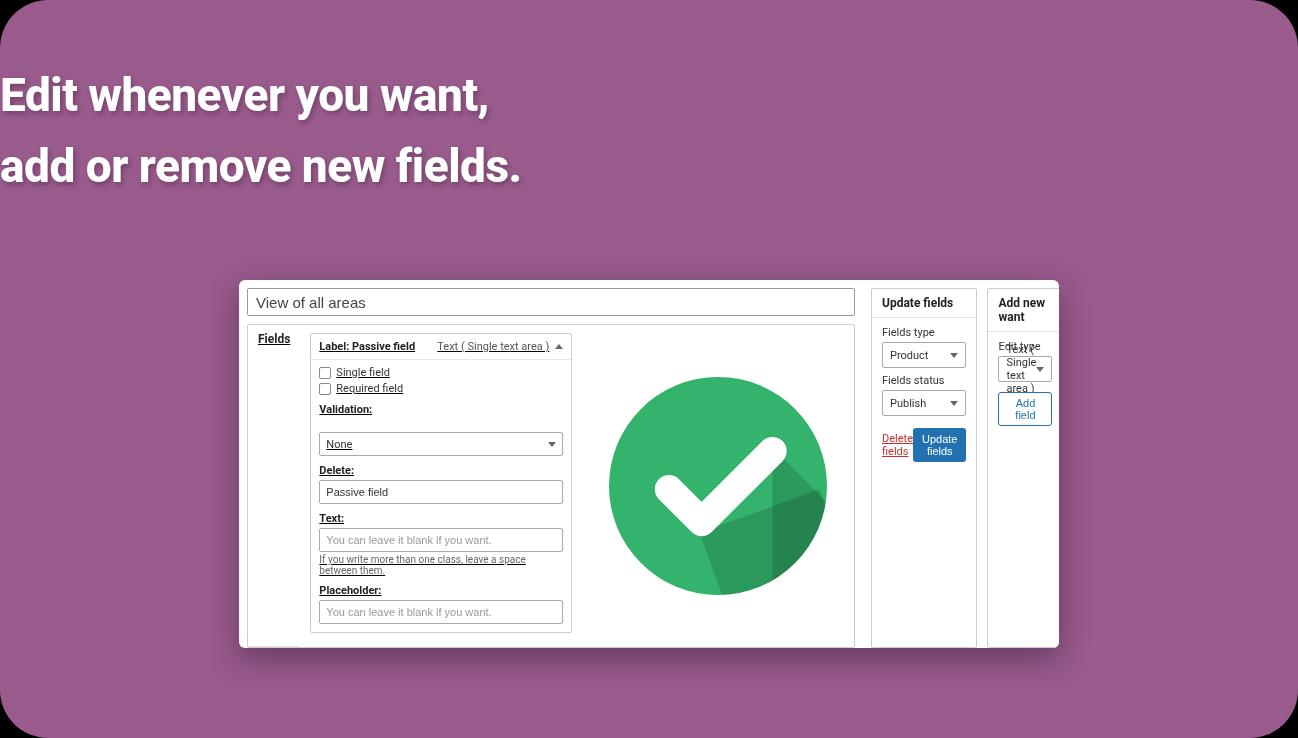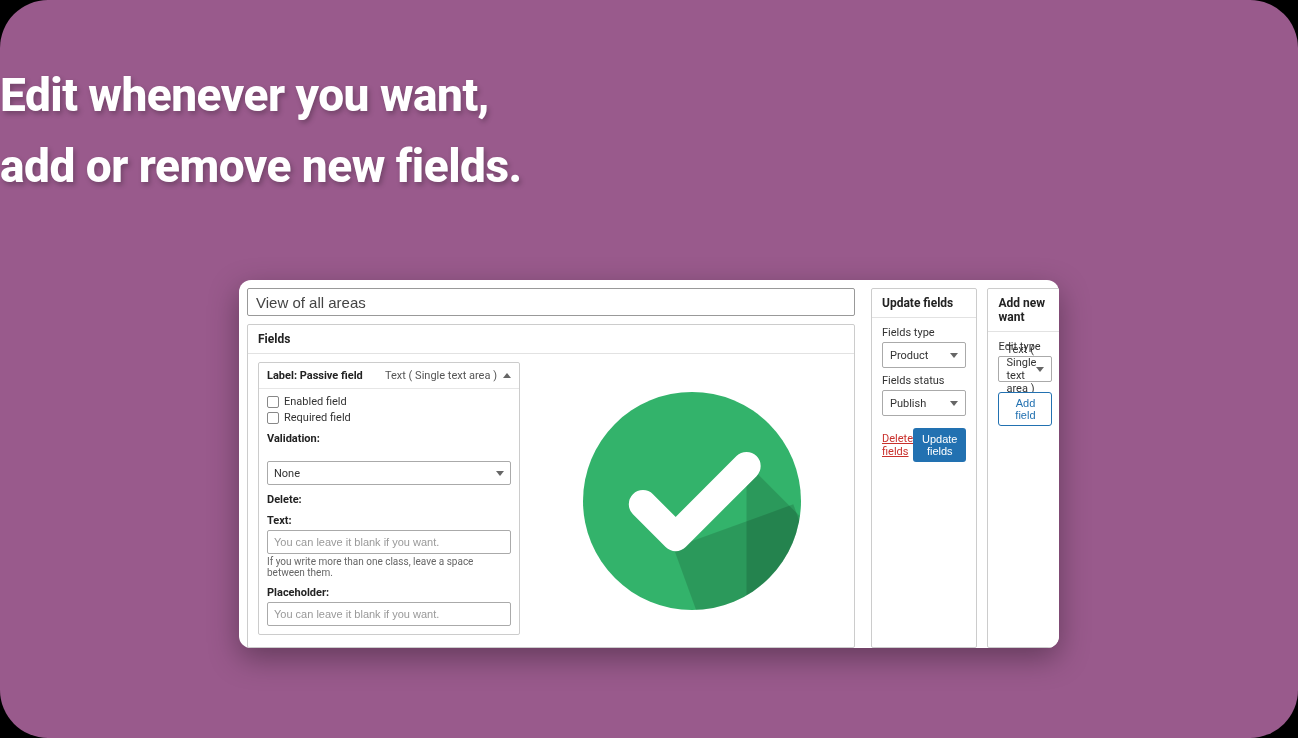--- a/index.html
+++ b/index.html
@@ -28,21 +28,21 @@
     letter-spacing: -0.5px;
   }
   .panel {
     position: absolute;
     top: 280px;
     left: 50%;
     transform: translateX(-50%);
     width: 820px;
     height: 368px;
     background: #fff;
-    border-radius: 12px;
+    border-radius: 6px;
     box-shadow: 0 10px 30px rgba(0,0,0,0.35);
     display: flex;
     overflow: hidden;
   }
   .left-col {
     flex: 1;
     padding: 8px 8px 0 8px;
     display: flex;
     flex-direction: column;
   }
@@ -255,49 +255,50 @@
     <div>Edit whenever you want,</div>
     <div>add or remove new fields.</div>
   </div>
 
   <div class="panel">
 
     <div class="left-col">
       <input class="title-input" value="View of all areas" style="">
 
       <div class="box fields-box">
-        <div style="display:flex;flex-direction:column;width:100%;overflow:hidden;">
+        <div style="display:flex;flex-direction:row;width:100%;overflow:hidden;text-decoration:underline;">
           <div class="box-header">Fields</div>
           <div style="display:flex;flex:1;overflow:hidden;">
             <div class="fields-inner">
               <div class="card">
                 <div class="card-header">
                   <span class="lbl">Label: Passive field</span>
                   <span class="type">
                     <span>Text ( Single text area )</span>
                     <span class="caret-up"></span>
                   </span>
                 </div>
                 <div class="card-body">
                   <div class="chk-row">
                     <span class="chk"></span>
-                    <span>Enabled field</span>
+                    <span>Single field</span>
                   </div>
                   <div class="chk-row">
                     <span class="chk"></span>
                     <span>Required field</span>
                   </div>
 
                   <span class="flabel">Validation:</span>
                   <div class="fselect">
                     <span>None</span>
                     <span class="chev"></span>
                   </div>
 
                   <span class="flabel">Delete:</span>
+                  <input class="finput" value="Passive field" style="">
 
                   <span class="flabel">Text:</span>
                   <input class="finput placeholder-text" placeholder="You can leave it blank if you want." style="">
                   <div class="hint">If you write more than one class, leave a space between them.</div>
 
                   <span class="flabel">Placeholder:</span>
                   <input class="finput placeholder-text" placeholder="You can leave it blank if you want." style="">
 
                   
                 </div>

